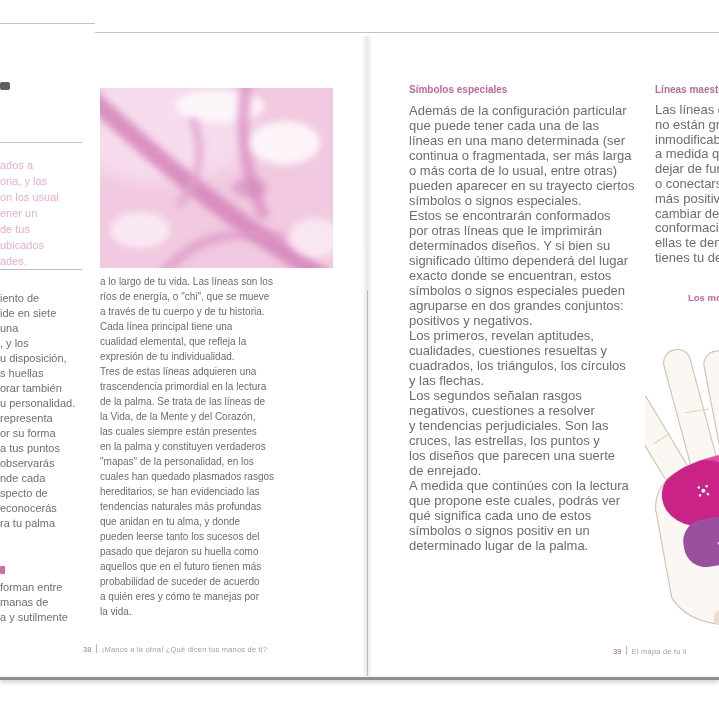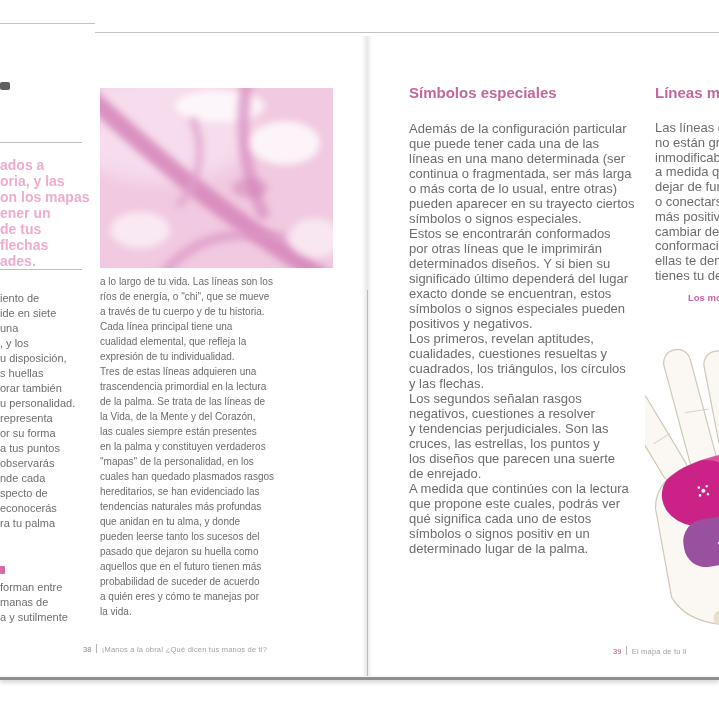--- a/index.html
+++ b/index.html
@@ -10,57 +10,57 @@
   .tl{white-space:nowrap}
   
   .edge-line{background:#c3c3c3;height:1px}
   .bottom-edge{left:0;top:677px;width:719px;height:3px;background:#8f8f8f;
                box-shadow:0 2px 4px rgba(0,0,0,.25)}
   .gutter-shade{left:362px;top:36px;width:10px;height:640px;
     background:linear-gradient(to right,rgba(0,0,0,0),rgba(110,110,110,.16) 50%,rgba(0,0,0,0))}
   .gutter-line{left:367px;top:290px;width:1px;height:386px;background:rgba(130,130,130,.45)}
   
   .sidebar-rule{background:#bdbdbd;height:1px;width:82px;left:0}
-  .quote{left:0;top:157px;width:92px;font-size:14px;line-height:16px;font-weight:700;color:#eeaccf}
+  .quote{left:0;top:157px;width:92px;font-size:11px;line-height:16px;font-weight:400;color:#eeaccf}
   .frags{left:0;width:96px;font-size:11px;line-height:15px;color:#6f6f6f}
   .pink-mark{left:0;top:566px;width:5px;height:8px;background:#d46ba3;border-radius:1px}
   .dark-mark{left:0;top:82px;width:10px;height:8px;background:#5f5f5f;border-radius:2px}
   .left-body{left:100px;top:274px;width:246px;font-size:10px;line-height:15px}
   .footer{font-size:7.5px;color:#a5a0a2;letter-spacing:.2px}
   .footer .num{color:#8a8a8a;margin-right:4px}
   .footer .bar{display:inline-block;width:1px;height:9px;background:#b5b5b5;vertical-align:-1px;margin-right:5px}
   .footer-right .num{color:#b5537f}
   
   .col1{left:409px;top:84px;width:240px}
   .col2{left:655px;top:84px;width:66px}
-  .sec-heading{font-size:15px;font-weight:700;color:#c4679b;margin:0 0 20px 0;white-space:nowrap}
+  .sec-heading{font-size:10px;font-weight:700;color:#c4679b;margin:0 0 8px 0;white-space:nowrap}
   .body-lines{font-size:13px;line-height:15px}
   .col2 .body-lines{line-height:14.8px}
   .caption{left:688px;top:292px;font-size:9.5px;font-weight:700;color:#d0629f;white-space:nowrap}
 </style>
 </head>
 <body>
 
 <div class="abs edge-line" style="left:0;top:23px;width:95px"></div>
 <div class="abs edge-line" style="left:95px;top:32px;width:624px"></div>
 <div class="abs gutter-shade"></div>
 <div class="abs gutter-line"></div>
 <div class="abs bottom-edge"></div>
 
 <div class="abs dark-mark"></div>
 <div class="abs sidebar-rule" style="top:142px"></div>
 
 <div class="abs quote soft">
 
 <div class="tl">ados a</div>
     <div class="tl">oria, y las</div>
-    <div class="tl">on los mapas</div>
+    <div class="tl">on los usual</div>
     <div class="tl">ener un</div>
     <div class="tl">de tus</div>
-    <div class="tl">flechas</div>
+    <div class="tl">ubicados</div>
     <div class="tl">ades.</div>
   </div>
 
 <div class="abs sidebar-rule" style="top:269px"></div>
 
 <div class="abs frags soft" style="top:291px">
 
 <div class="tl">iento de</div>
     <div class="tl">ide en siete</div>
     <div class="tl">una</div>
@@ -153,20 +153,21 @@
       <div class="tl">continua o fragmentada, ser más larga</div>
       <div class="tl">o más corta de lo usual, entre otras)</div>
       <div class="tl">pueden aparecer en su trayecto ciertos</div>
       <div class="tl">símbolos o signos especiales.</div>
       <div class="tl">Estos se encontrarán conformados</div>
       <div class="tl">por otras líneas que le imprimirán</div>
       <div class="tl">determinados diseños. Y si bien su</div>
       <div class="tl">significado último dependerá del lugar</div>
       <div class="tl">exacto donde se encuentran, estos</div>
       <div class="tl">símbolos o signos especiales pueden</div>
+      <div class="tl">agruparse en dos grandes conjuntos:</div>
       <div class="tl">positivos y negativos.</div>
       <div class="tl">Los primeros, revelan aptitudes,</div>
       <div class="tl">cualidades, cuestiones resueltas y</div>
       <div class="tl">cuadrados, los triángulos, los círculos</div>
       <div class="tl">y las flechas.</div>
       <div class="tl">Los segundos señalan rasgos</div>
       <div class="tl">negativos, cuestiones a resolver</div>
       <div class="tl">y tendencias perjudiciales. Son las</div>
       <div class="tl">cruces, las estrellas, los puntos y</div>
       <div class="tl">los diseños que parecen una suerte</div>

